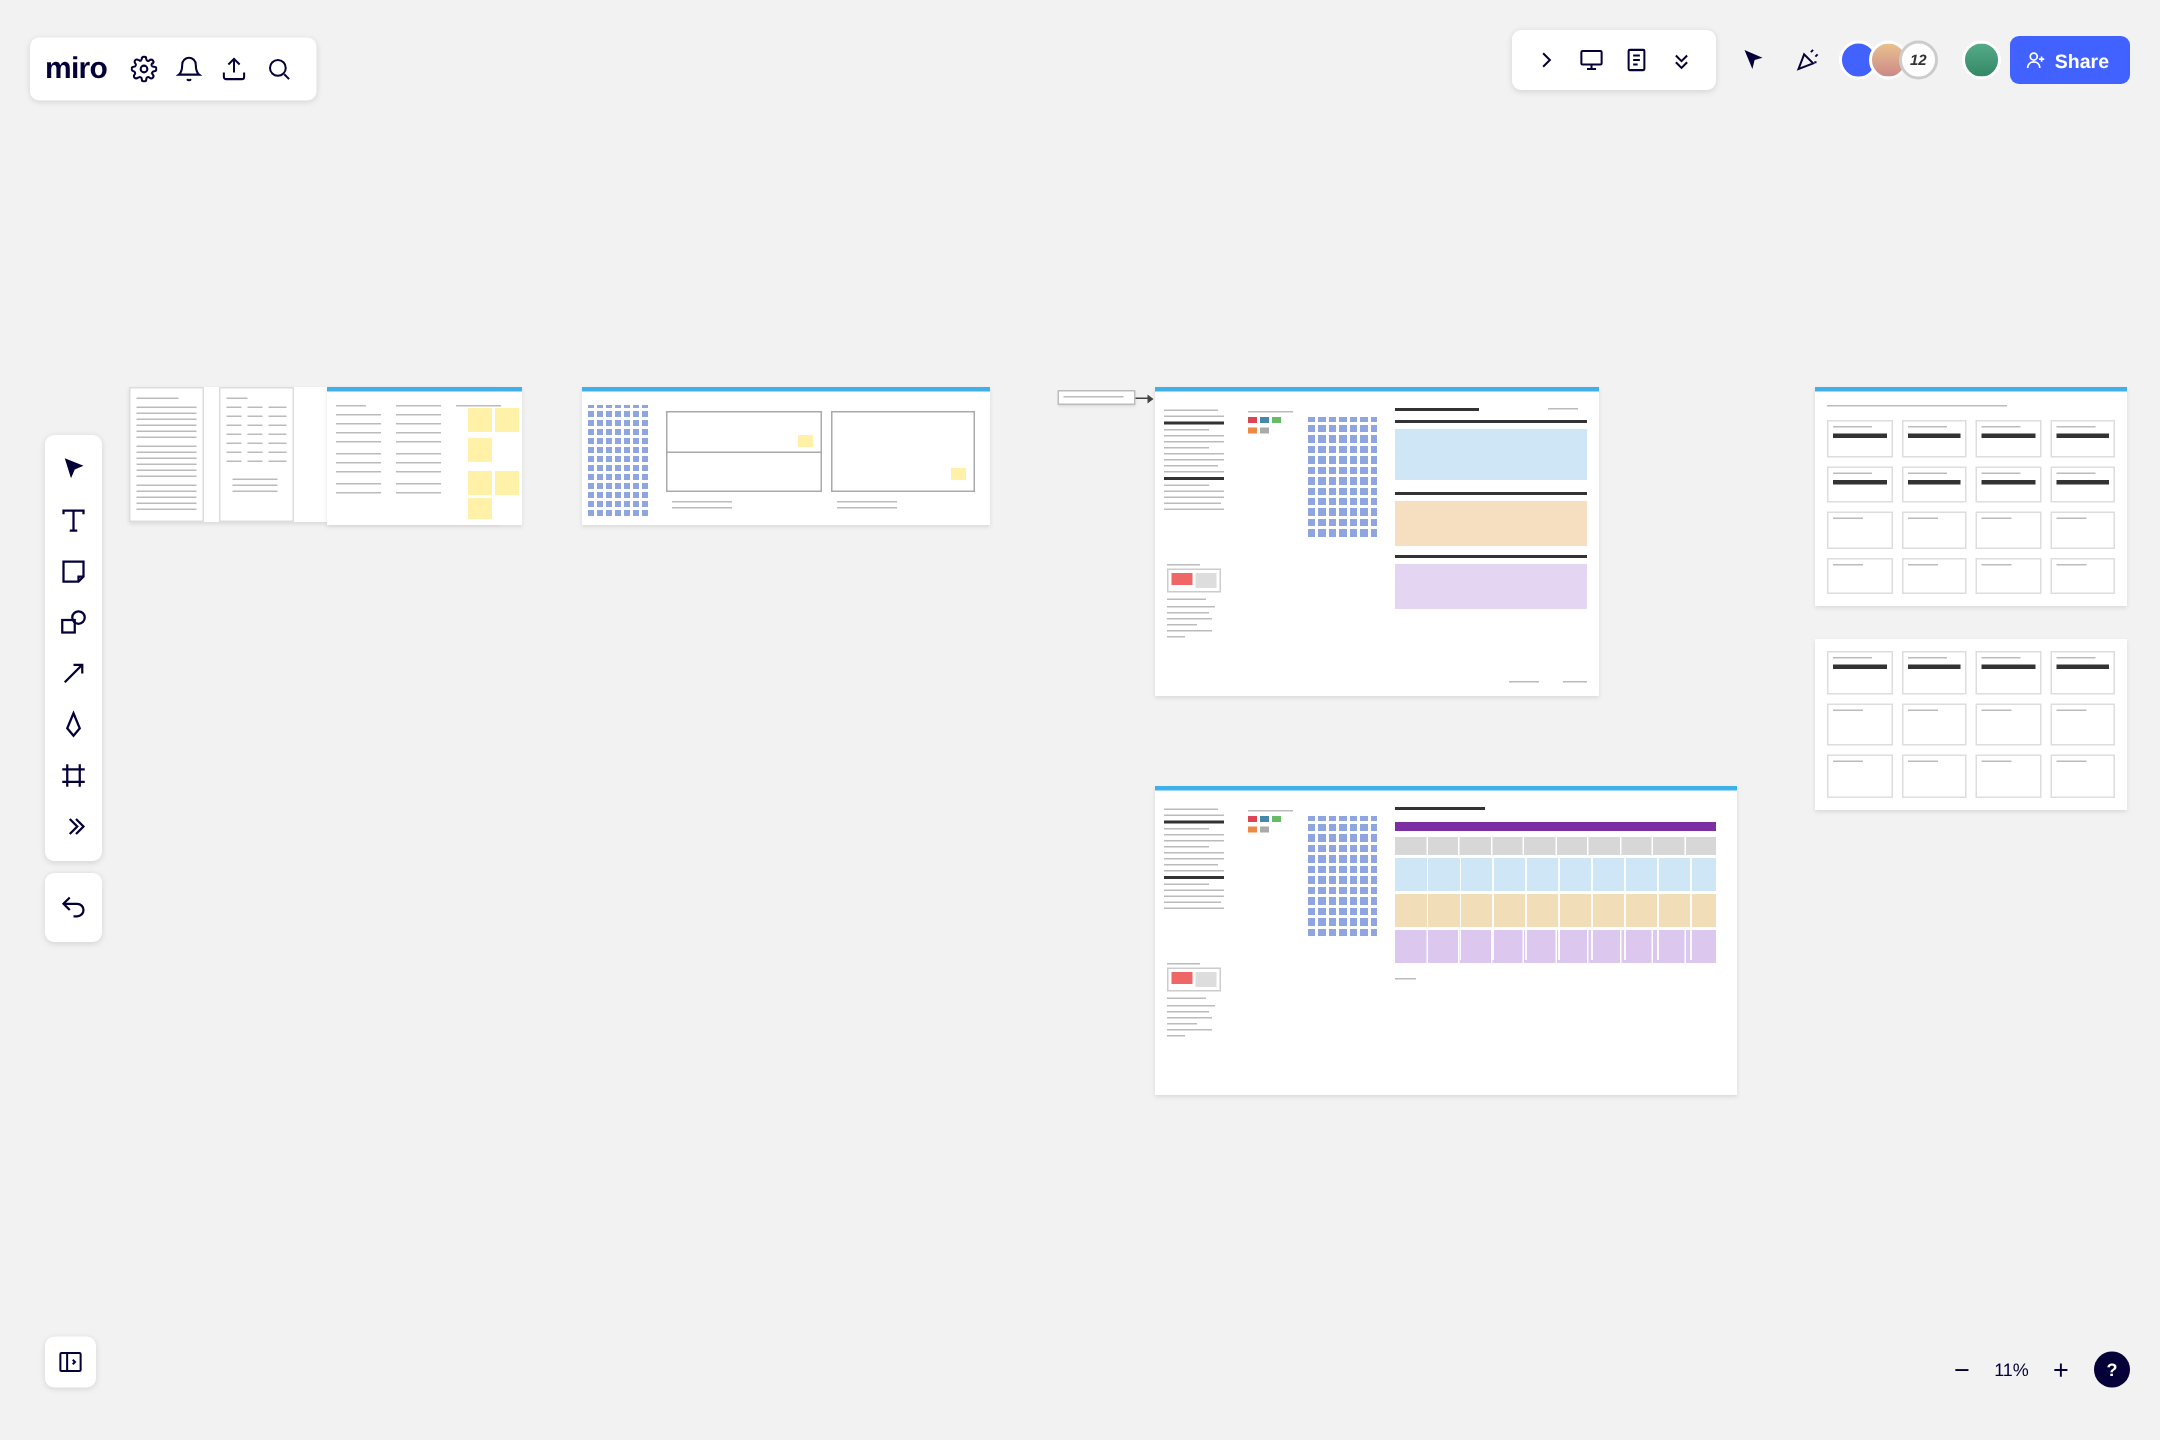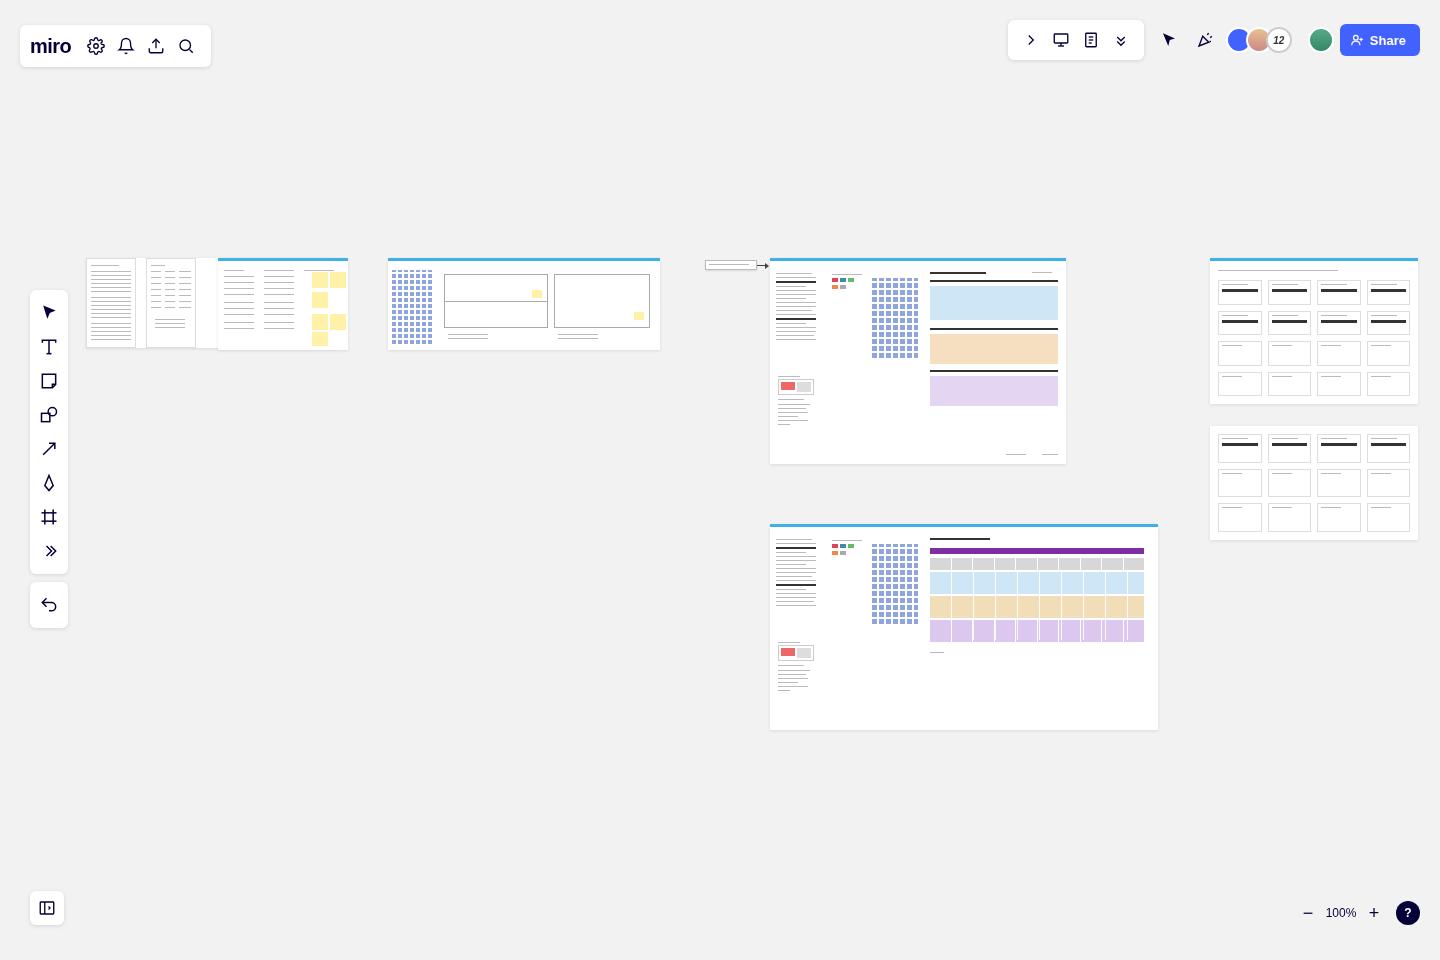--- a/index.html
+++ b/index.html
@@ -786,17 +786,17 @@
   <svg viewBox="0 0 24 24">
       <rect x="3" y="4" width="18" height="16" rx="1"></rect>
       <line x1="9" y1="4" x2="9" y2="20"></line>
       <polyline points="14 10 16 12 14 14"></polyline>
     </svg>
 </div>
 
 <div class="bottom-right">
   <div class="zoom-group">
     <div class="z-btn">−</div>
-    <div class="z-lvl">100%</div>
+    <div class="z-lvl">11%</div>
     <div class="z-btn">+</div>
   </div>
   <div class="help-btn">?</div>
 </div>
 
 </body></html>

